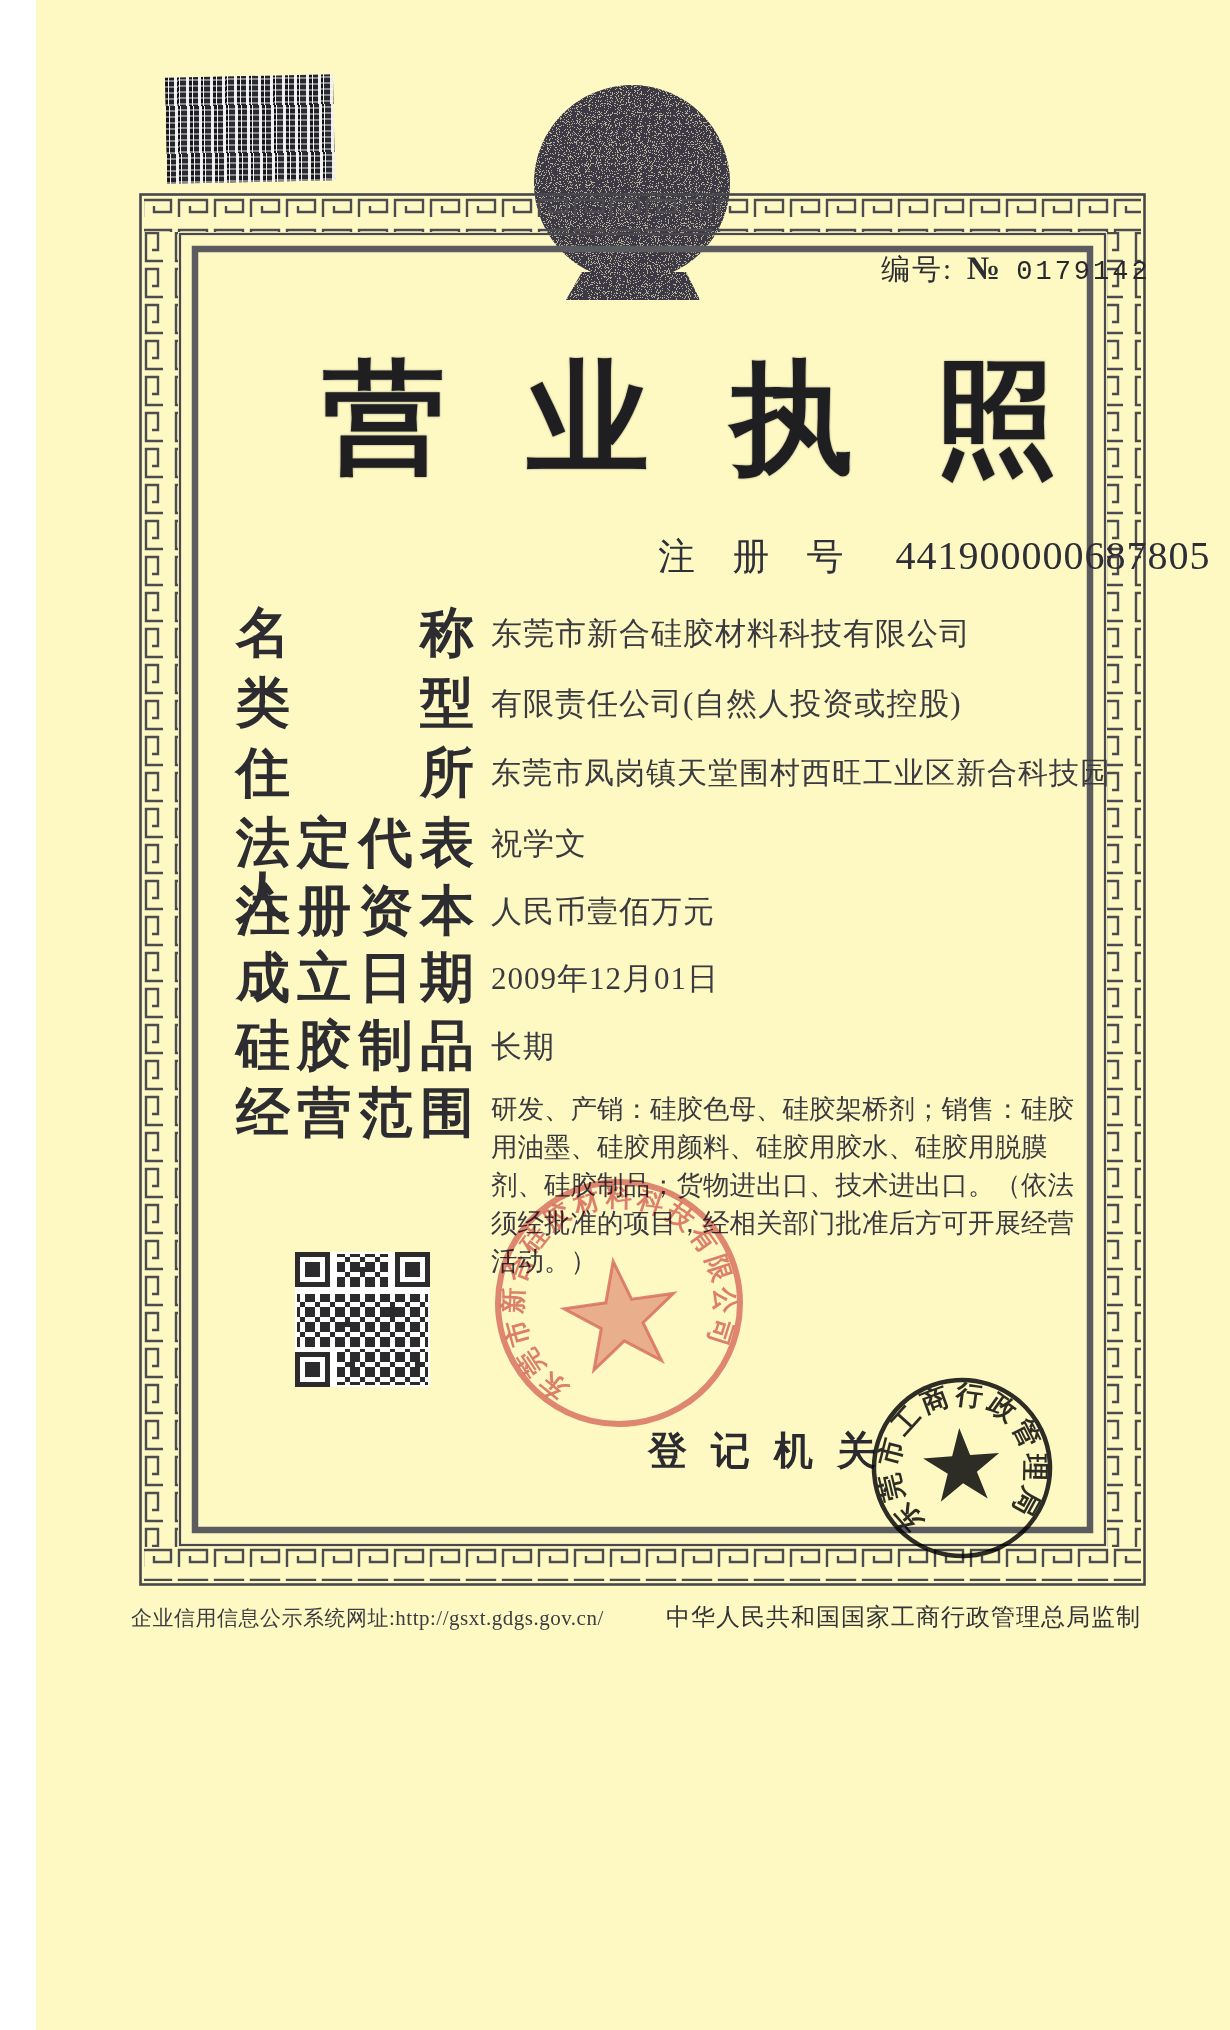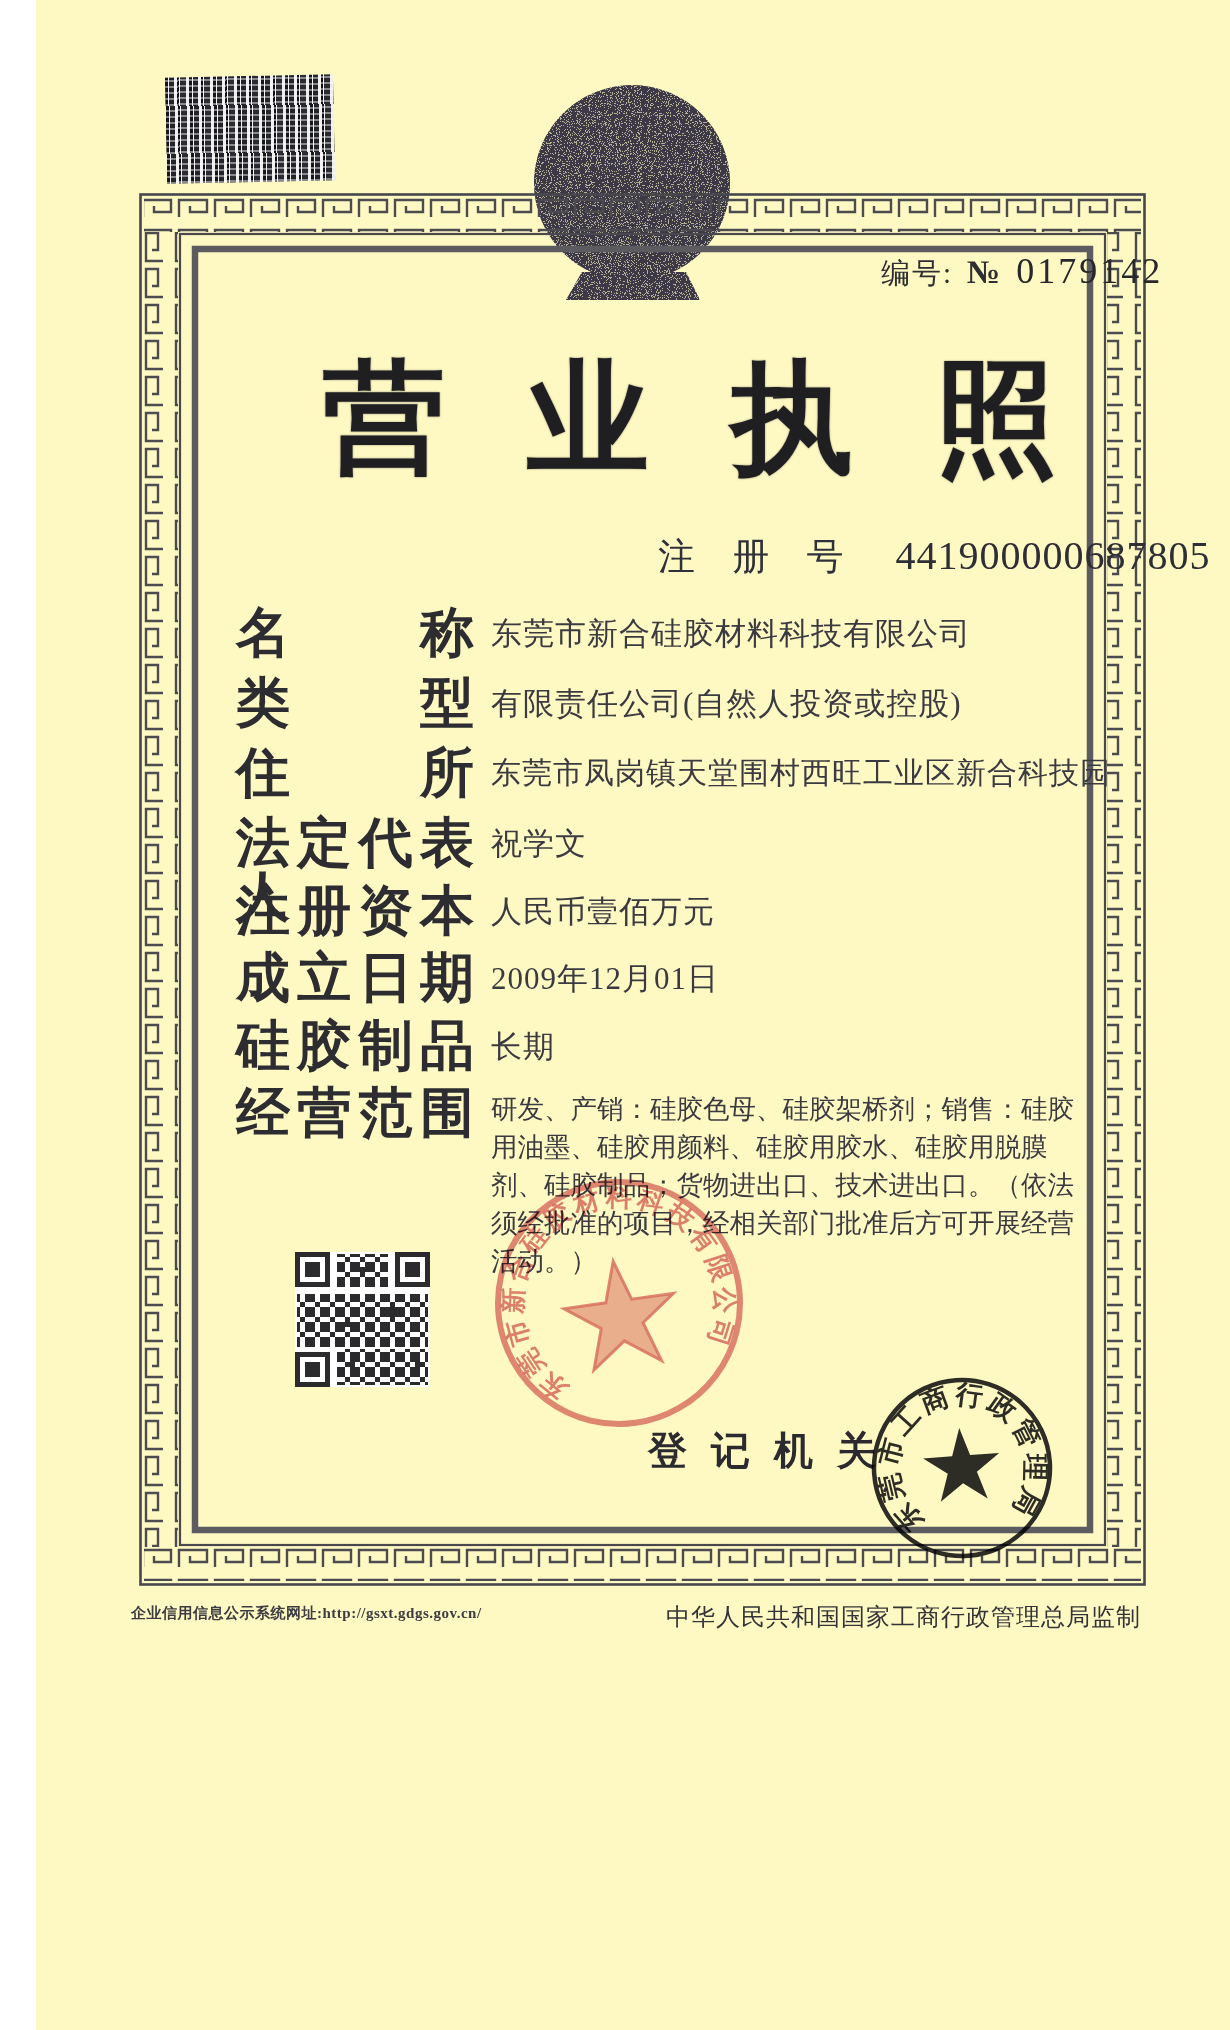--- a/index.html
+++ b/index.html
@@ -13,21 +13,21 @@
       repeating-linear-gradient(90deg,#15151a 0 3px,#f4f4f4 3px 4px,#23232a 4px 9px,#efefef 9px 12px,#101014 12px 14px,#f6f6f6 14px 15px,#2a2a31 15px 21px,#ededed 21px 24px);
   }
 
   
   .frame{position:absolute;left:103px;top:193px;}
 
   
   .serial{position:absolute;left:845px;top:250px;font-size:29px;color:#2e2e33;letter-spacing:2px;
           display:flex;align-items:baseline;gap:14px;}
   .serial .no-sym{font-weight:bold;font-size:33px;font-family:"Liberation Serif",serif;}
-  .serial .num{font-family:Liberation Serif, serif;font-size:36px;letter-spacing:3px;color:#27272c;}
+  .serial .num{font-family:Liberation Mono, monospace;font-size:27px;letter-spacing:3px;color:#27272c;}
 
   
   .title{position:absolute;left:287px;top:338px;font-size:122px;font-weight:900;color:#1f1f22;
          font-family:"Liberation Sans",sans-serif;letter-spacing:82px;white-space:nowrap;
          text-shadow:0 0 2px rgba(40,40,45,.55);}
 
   
   .regline{position:absolute;left:622px;top:532px;display:flex;align-items:baseline;gap:38px;}
   .regline .lbl{font-size:37px;color:#30303a;letter-spacing:14px;white-space:nowrap;}
   .regline .val{font-size:40px;color:#2e2e36;letter-spacing:1px;}
@@ -54,22 +54,22 @@
              letter-spacing:24px;white-space:nowrap;}
   .issue-date{position:absolute;left:744px;top:1478px;font-size:36px;color:#2d2d33;white-space:nowrap;
               display:flex;align-items:baseline;}
   .issue-date span{display:inline-block;}
   .issue-date .y{letter-spacing:2px;}
   .issue-date .u{margin:0 12px;}
   .issue-date .m{opacity:.55;}
   .issue-date .d{opacity:.8;}
 
   
-  .footer-left{position:absolute;left:95px;top:1604px;font-size:15px;color:#3c3c42;letter-spacing:.5px;
-               font-family:"Liberation Serif",serif;font-weight:bold;}
+  .footer-left{position:absolute;left:95px;top:1604px;font-size:21px;color:#3c3c42;letter-spacing:.5px;
+               font-family:"Liberation Serif",serif;}
   .footer-right{position:absolute;right:125px;top:1601px;font-size:24px;color:#333338;letter-spacing:1px;}
 </style>
 </head>
 <body>
 
 <div class="page">
 
   <div class="barcode"></div>
 
   <svg style="position:absolute;left:488px;top:80px;" width="220" height="222" viewBox="0 0 220 222">

